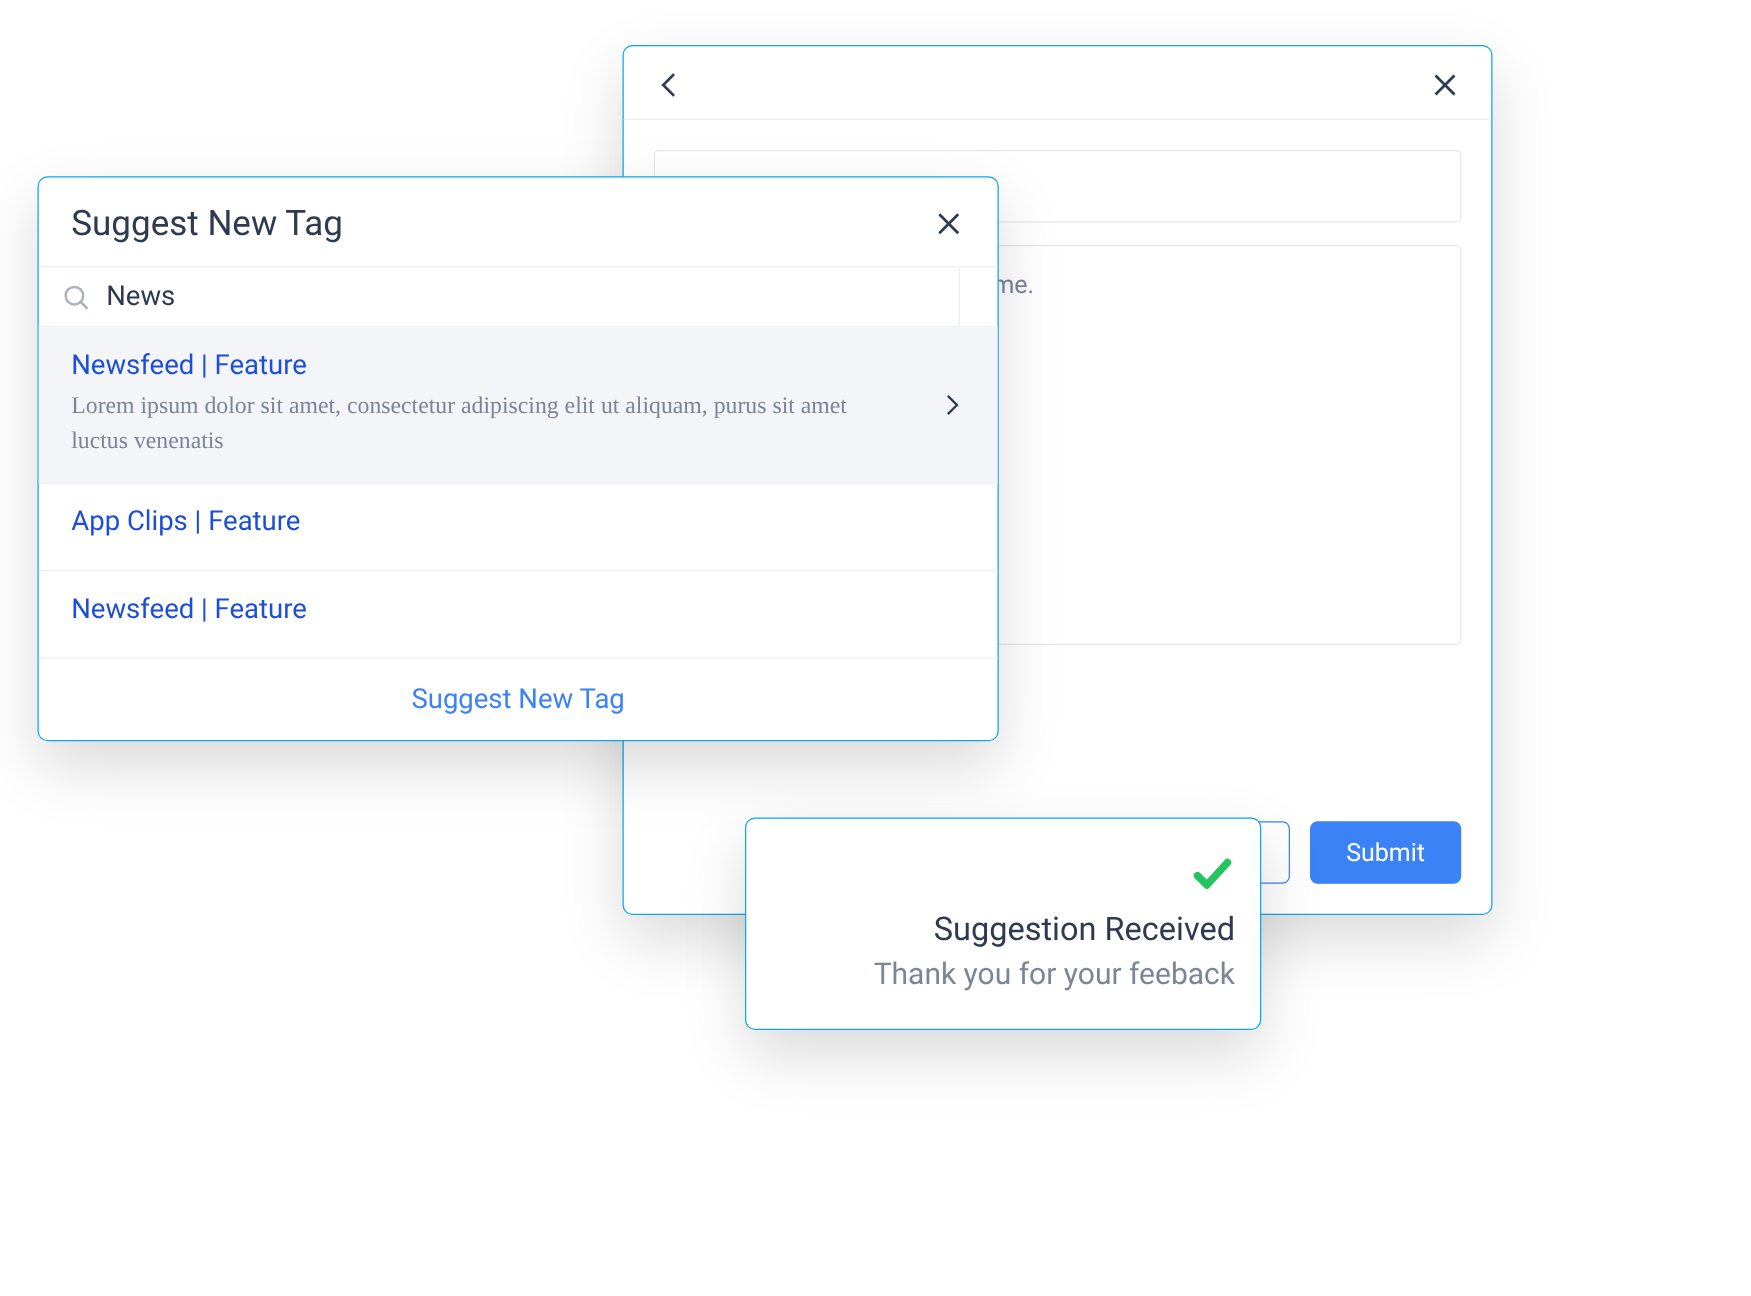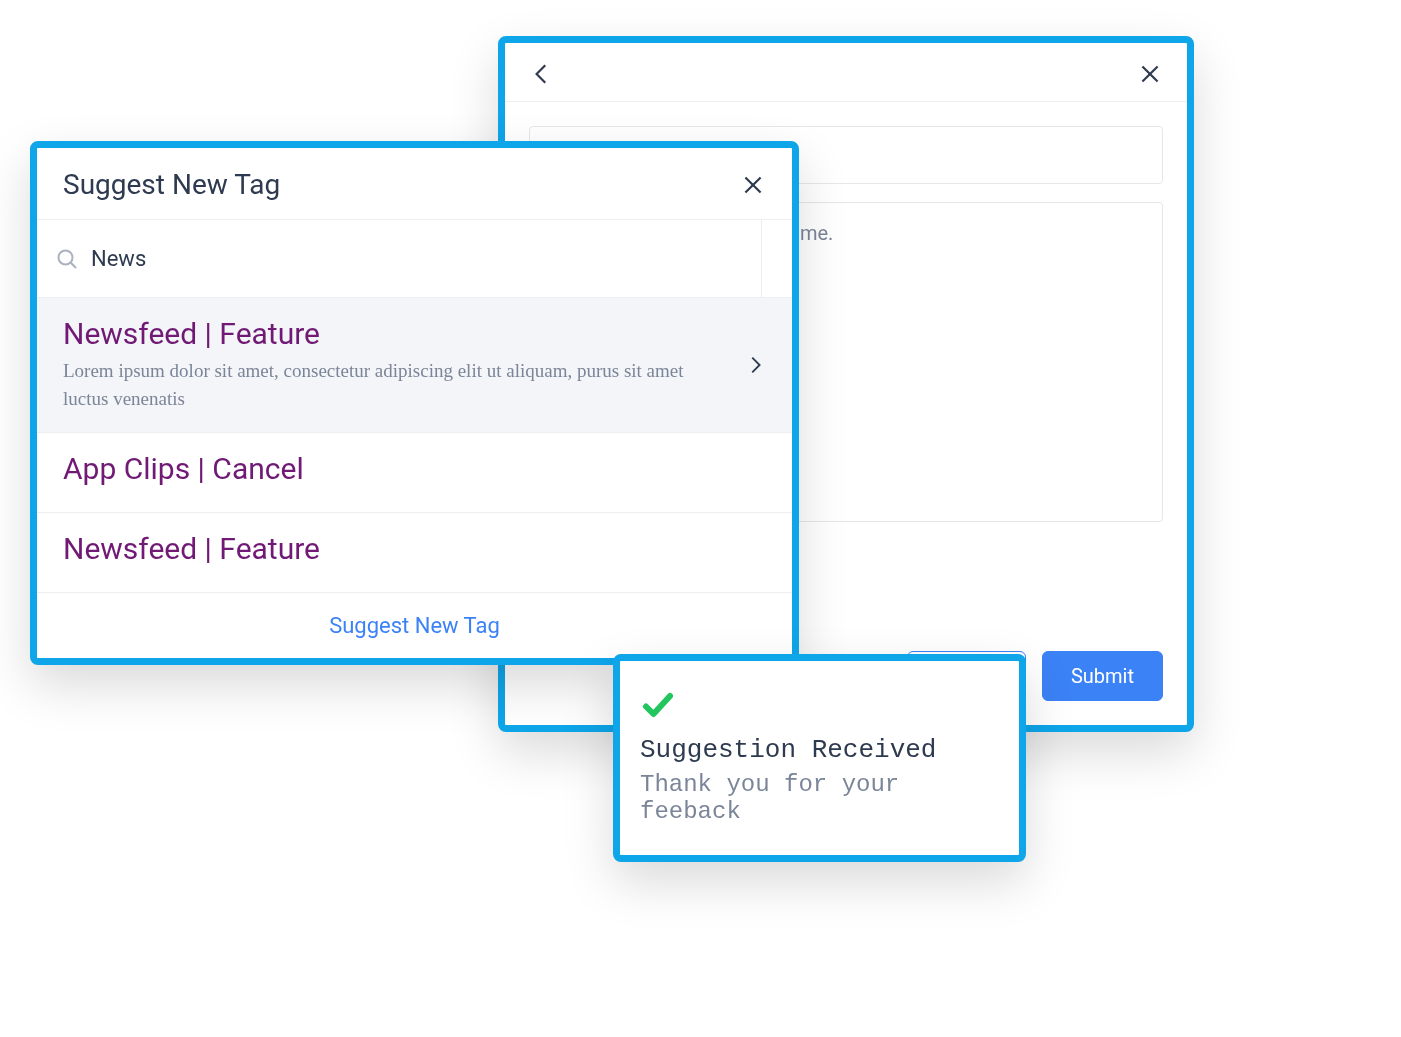--- a/index.html
+++ b/index.html
@@ -9,21 +9,21 @@
     }
     body {
       font-family: -apple-system, BlinkMacSystemFont, "Segoe UI", Roboto, Helvetica, Arial, sans-serif;
       background: #ffffff;
       width: 1401px;
       height: 1037px;
       position: relative;
     }
     .card {
       background: #ffffff;
-      border: 7px solid #0ea5e9;
+      border: 1px solid #0ea5e9;
       border-radius: 8px;
       box-shadow: 0 20px 50px rgba(0,0,0,0.15);
       position: absolute;
     }
 
     
     .form-card {
       top: 36px;
       left: 498px;
       width: 696px;
@@ -115,21 +115,21 @@
     .suggest-title {
       font-size: 28px;
       font-weight: 400;
       color: #2e3a4f;
     }
     .search-row {
       display: flex;
       align-items: center;
       border-top: 1px solid #eceef2;
       border-bottom: 1px solid #eceef2;
-      padding: 26px 18px;
+      padding: 11px 18px;
       position: relative;
     }
     .search-row::after {
       content: '';
       position: absolute;
       right: 30px;
       top: 0;
       bottom: 0;
       width: 1px;
       background: #eceef2;
@@ -159,22 +159,22 @@
     .result-item {
       padding: 18px 26px 20px 26px;
       border-bottom: 1px solid #eceef2;
       position: relative;
       cursor: pointer;
     }
     .result-item.selected {
       background: #f3f5f8;
     }
     .result-title {
-      font-size: 30px;
-      color: #701a75;
+      font-size: 22px;
+      color: #1d4ed8;
       margin-bottom: 6px;
     }
     .result-desc {
       font-size: 19px;
       color: #7b8598;
       line-height: 1.45;
       max-width: 640px;
       font-family: Liberation Serif, serif;
     }
     .chevron-right {
@@ -199,25 +199,24 @@
     }
     .suggest-link {
       color: #3b82f6;
       font-size: 22px;
       cursor: pointer;
     }
 
     
     .toast-card {
       top: 654px;
-      left: 613px;
+      left: 596px;
       width: 413px;
       padding: 26px 20px 30px 20px;
-      text-align: left;
-      font-family: Liberation Mono, monospace;
+      text-align: right;
     }
     .check-icon {
       width: 36px;
       height: 36px;
       color: #22c55e;
       display: inline-block;
       margin-bottom: 12px;
     }
     .check-icon svg {
       width: 100%;
@@ -289,21 +288,21 @@
     <div class="result-title">Newsfeed | Feature</div>
     <div class="result-desc">Lorem ipsum dolor sit amet, consectetur adipiscing elit ut aliquam, purus sit amet luctus venenatis</div>
     <span class="chevron-right">
       <svg viewBox="0 0 24 24">
           <polyline points="9 4 17 12 9 20"></polyline>
         </svg>
     </span>
   </div>
 
   <div class="result-item">
-    <div class="result-title">App Clips | Cancel</div>
+    <div class="result-title">App Clips | Feature</div>
   </div>
 
   <div class="result-item">
     <div class="result-title">Newsfeed | Feature</div>
   </div>
 
   <div class="suggest-footer">
     <span class="suggest-link">Suggest New Tag</span>
   </div>
 </div>

